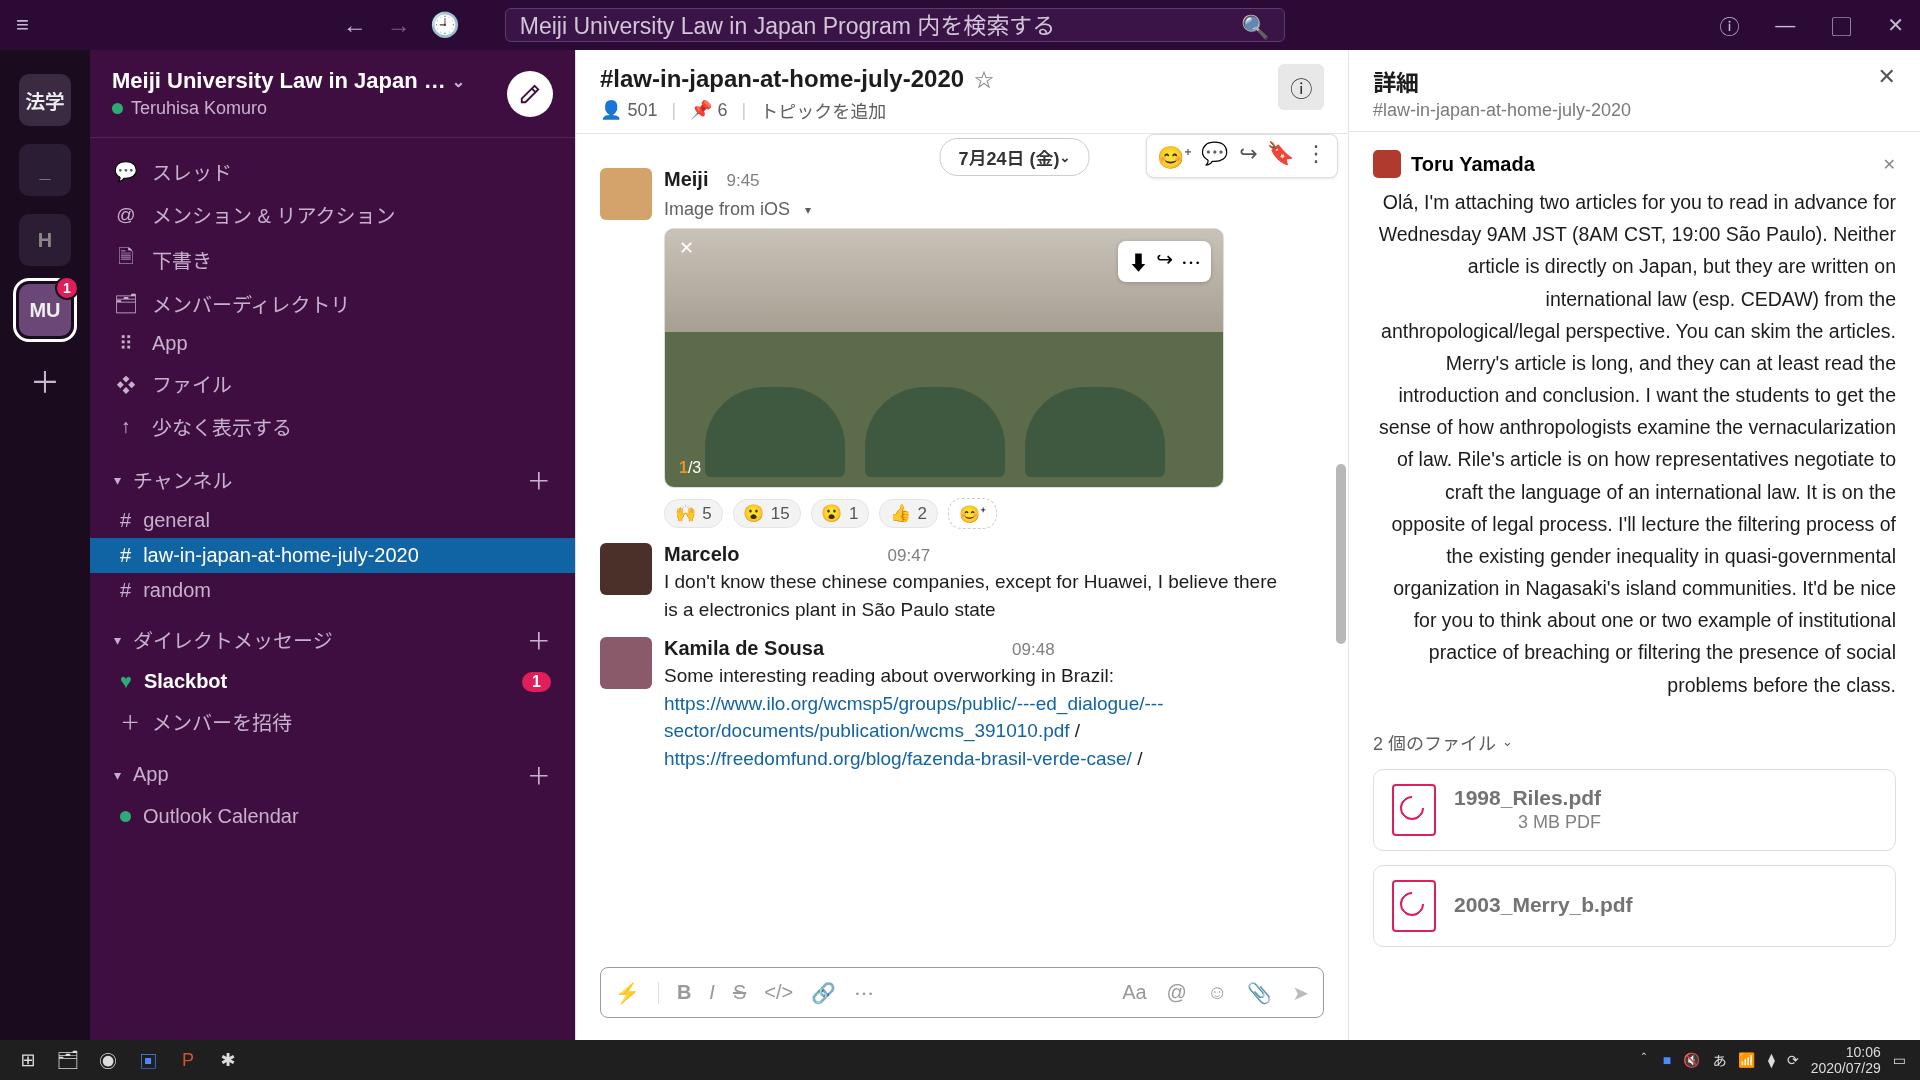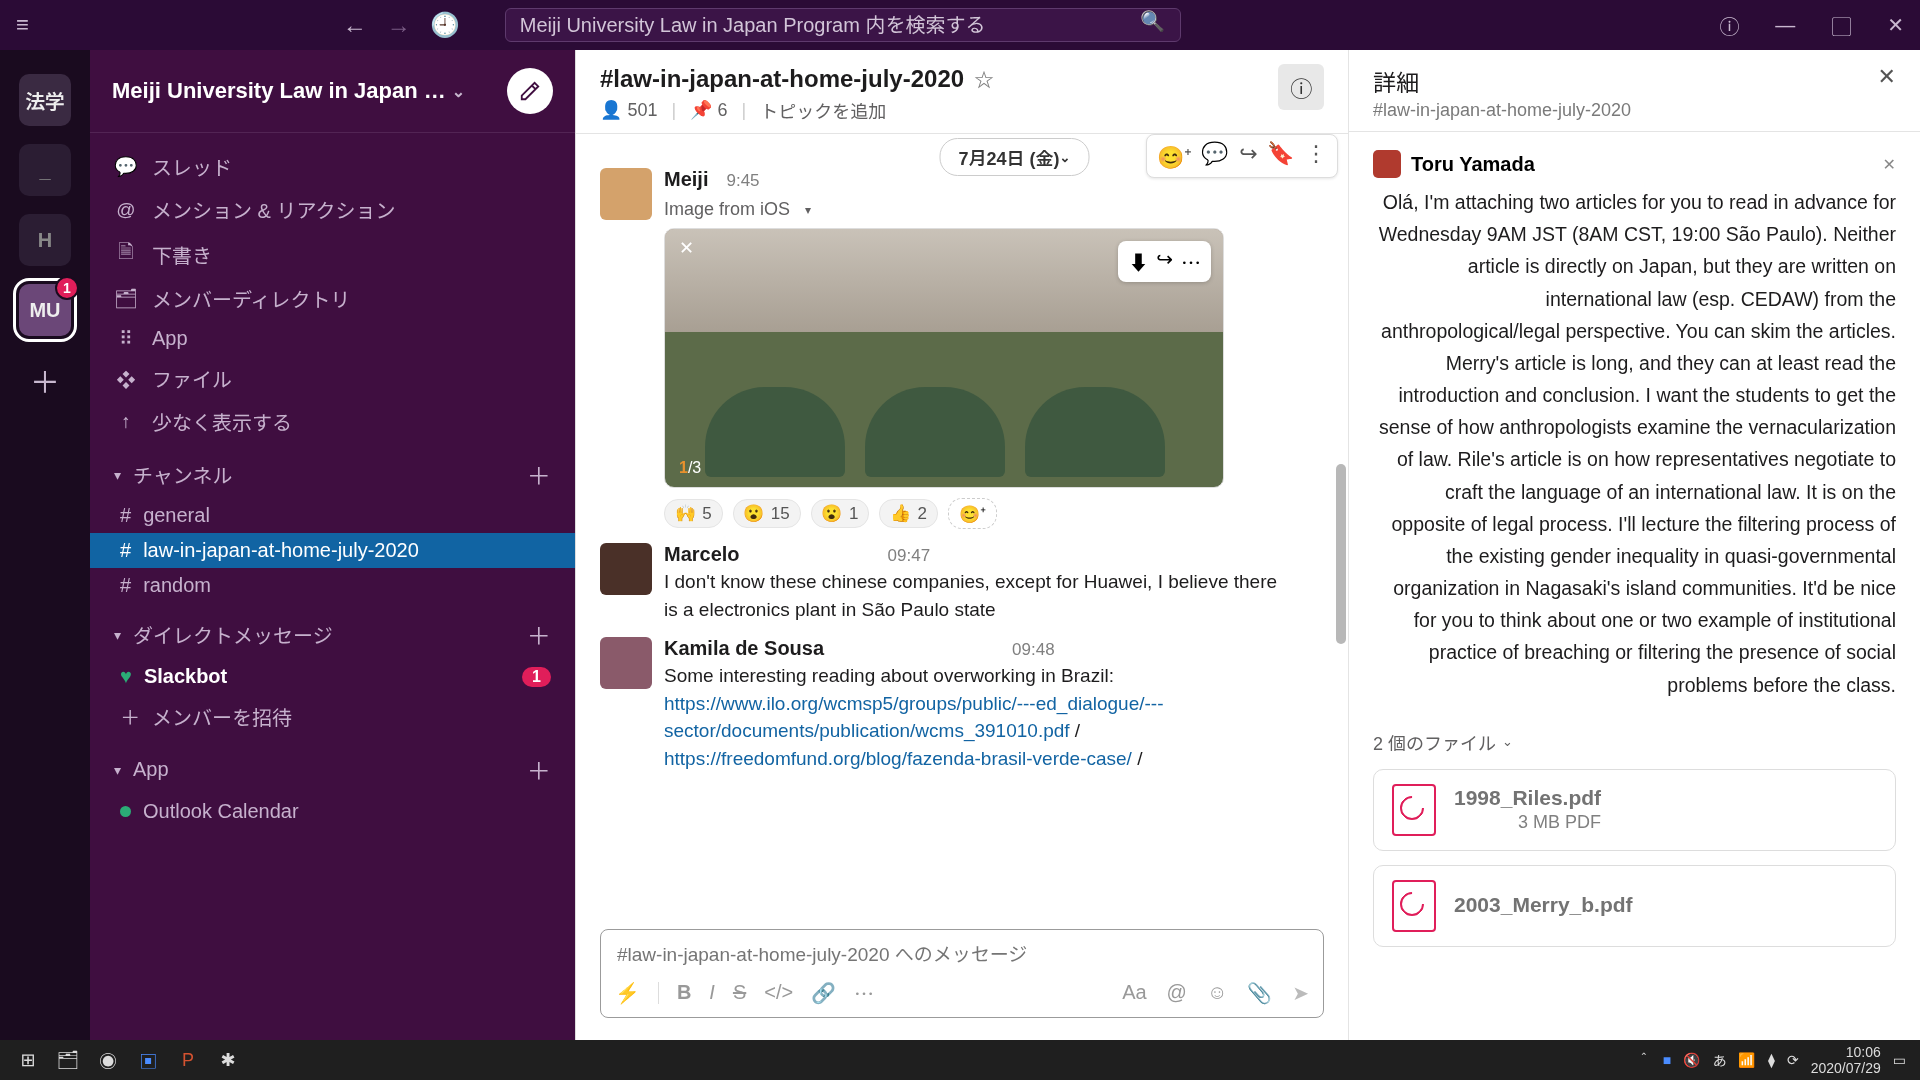--- a/index.html
+++ b/index.html
@@ -6,21 +6,21 @@
 html, body { width: 1920px; height: 1080px; overflow: hidden; background: #000; }
 
 
 .slack-window { position: absolute; left: 0; top: 0; right: 0; bottom: 40px; background: #1a0b1f; display: flex; flex-direction: column; }
 
 
 .titlebar { height: 50px; background: #2b0b36; display: flex; align-items: center; padding: 0 16px; gap: 14px; color: #d6c9db; }
 .titlebar .hamburger { font-size: 22px; color: #c8b8cf; cursor: pointer; }
 .titlebar .nav-arrows { display: flex; gap: 20px; margin-left: 300px; align-items: center; }
 .titlebar .nav-arrows span { font-size: 24px; color: #c8b8cf; cursor: pointer; }
-.titlebar .search { margin-left: 30px; width: 676px; height: 34px; background: #3b1447; border: 1px solid #5e3a6d; border-radius: 6px; display: flex; align-items: flex-start; padding: 0 14px; color: #d2c5d8; font-size: 20px; justify-content: space-between; }
+.titlebar .search { margin-left: 30px; width: 780px; height: 34px; background: #3b1447; border: 1px solid #5e3a6d; border-radius: 6px; display: flex; align-items: flex-end; padding: 0 14px; color: #d2c5d8; font-size: 23px; justify-content: space-between; }
 .titlebar .right { margin-left: auto; display: flex; gap: 36px; align-items: center; }
 .titlebar .right span { font-size: 20px; color: #c8b8cf; cursor: pointer; }
 .win-btn { font-size: 18px; }
 
 
 .main-row { flex: 1; display: flex; min-height: 0; }
 
 
 .rail { width: 90px; background: #1a0b1f; padding-top: 24px; display: flex; flex-direction: column; align-items: center; gap: 18px; }
 .rail .ws { width: 52px; height: 52px; border-radius: 10px; background: #3a2a42; color: #eee; display: flex; align-items: center; justify-content: center; font-size: 20px; font-weight: 600; position: relative; }
@@ -95,21 +95,21 @@
 .composer-input { width: 100%; border: none; outline: none; font-size: 19px; color: #555; padding: 4px 2px 12px; }
 .composer-toolbar { display: flex; align-items: center; gap: 18px; color: #999; font-size: 20px; }
 .composer-toolbar .divider { width: 1px; height: 22px; background: #ddd; }
 .composer-toolbar .right { margin-left: auto; display: flex; gap: 20px; }
 .scroll-thumb { position:absolute; right:2px; top:330px; width:10px; height:180px; background:#b8b8b8; border-radius:5px; }
 
 
 .details { width: 572px; background: #fff; border-left: 1px solid #e4e4e4; display: flex; flex-direction: column; }
 .dt-header { padding: 14px 24px 10px; border-bottom: 1px solid #e4e4e4; display: flex; align-items: flex-start; }
 .dt-header .t { flex: 1; }
-.dt-header .title { font-size: 23px; font-weight: 400; color: #1d1c1d; }
+.dt-header .title { font-size: 23px; font-weight: 700; color: #1d1c1d; }
 .dt-header .sub { color: #7a7a7a; font-size: 18px; margin-top: 2px; }
 .dt-header .close { font-size: 22px; color: #555; cursor: pointer; }
 .dt-body { flex: 1; overflow-y: auto; padding: 18px 24px; text-align: right; }
 .dt-msg-head { display: flex; align-items: center; gap: 10px; margin-bottom: 8px; }
 .dt-msg-head .avatar { width: 28px; height: 28px; border-radius: 5px; background: #b03a2e; }
 .dt-msg-head .name { font-weight: 800; font-size: 20px; }
 .dt-msg-head .x { margin-left: auto; color: #888; cursor: pointer; font-size: 16px; }
 .dt-text { font-size: 19.5px; line-height: 1.65; color: #1d1c1d; }
 .dt-files-label { margin-top: 28px; color: #616061; font-size: 18px; display: flex; align-items: center; gap: 6px; }
 .file-card { margin-top: 14px; border: 1px solid #ddd; border-radius: 10px; padding: 14px 18px; display: flex; gap: 18px; align-items: center; }
@@ -160,20 +160,24 @@
       </div>
       <div class="add-ws">＋</div>
     </div>
 
     <div class="sidebar">
       <div class="sb-header">
         <div class="title">
           <div class="ws-name">
             <span>Meiji University Law in Japan …</span>
             <span style="font-size:16px;color:#c8b8cf">⌄</span>
+          </div>
+          <div class="presence">
+            <span class="dot"></span>
+            <span>Teruhisa Komuro</span>
           </div>
         </div>
         <div class="compose">
           <svg viewBox="0 0 24 24" fill="none" stroke="#3f0e40" stroke-width="2">
               <path d="M3 21v-4L17 3l4 4L7 21H3zM14 6l4 4"></path>
             </svg>
         </div>
       </div>
       <div class="sb-list">
         <div class="sb-item">
@@ -349,21 +353,20 @@
             <div class="text-content">
               <span>Some interesting reading about overworking in Brazil: </span>
               <a>https://www.ilo.org/wcmsp5/groups/public/---ed_dialogue/---sector/documents/publication/wcms_391010.pdf</a><span> / </span>
               <a>https://freedomfund.org/blog/fazenda-brasil-verde-case/</a><span> / </span>
             </div>
           </div>
         </div>
       </div>
 
       <div class="composer">
-        <input class="composer-input" placeholder="#law-in-japan-at-home-july-2020 へのメッセージ" style="">
         <div class="composer-toolbar">
           <span>⚡</span>
           <span class="divider"></span>
           <span style="font-weight:700">B</span>
           <span style="font-style:italic">I</span>
           <span style="text-decoration:line-through">S</span>
           <span>&lt;/&gt;</span>
           <span>🔗</span>
           <span>⋯</span>
           <div class="right">

